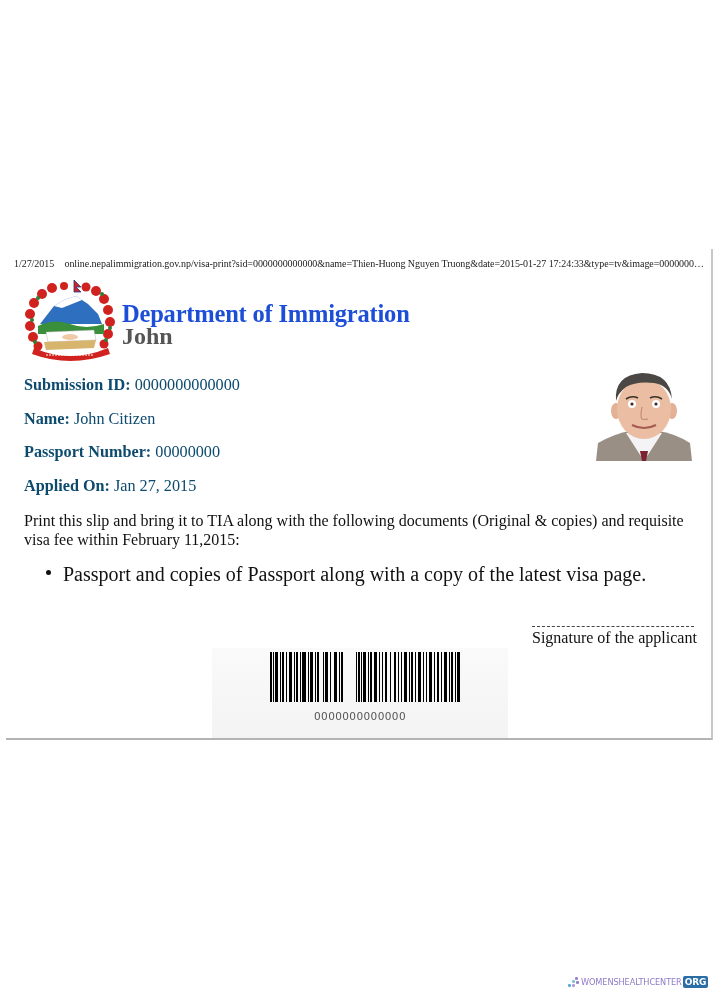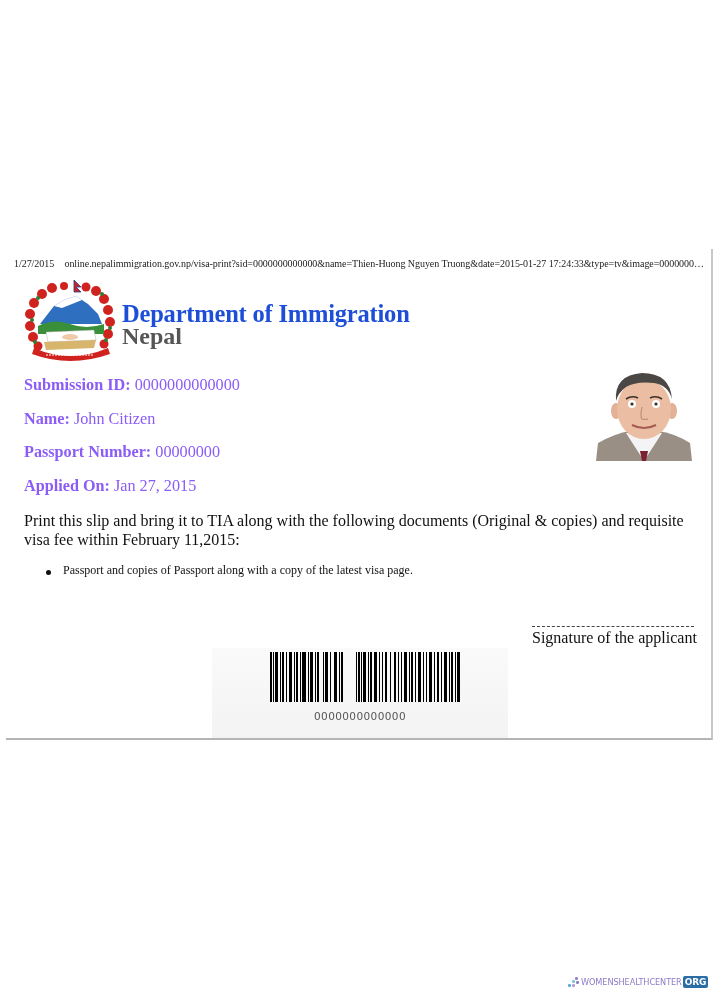--- a/index.html
+++ b/index.html
@@ -13,26 +13,26 @@
     box-sizing: content-box;
   }
   .print-header {
     position: absolute; left: 14px; top: 258px; width: 692px; font-size: 10px; color: #222;
     white-space: nowrap; overflow: hidden; letter-spacing: -0.05px;
   }
   .print-header .date { display: inline-block; width: 48px; }
   .logo { position: absolute; left: 24px; top: 280px; width: 92px; height: 84px; }
   .title-main { position: absolute; left: 122px; top: 300px; font-size: 24.5px; font-weight: bold; color: #1d4ed8; letter-spacing: -0.2px; }
   .title-sub { position: absolute; left: 122px; top: 323px; font-size: 24px; font-weight: bold; color: #555; }
-  .field { position: absolute; left: 24px; font-size: 16.2px; color: #8b5cf6; white-space: nowrap; }
+  .field { position: absolute; left: 24px; font-size: 16.2px; color: #0c4a6e; white-space: nowrap; }
   .field b { font-weight: bold; }
   .photo { position: absolute; left: 596px; top: 367px; width: 96px; height: 94px; }
   .instructions { position: absolute; left: 24px; top: 511px; width: 680px; font-size: 16px; line-height: 19px; color: #111; }
   .instructions b { font-weight: normal; }
-  .doc-list { position: absolute; left: 44px; top: 563px; margin: 0; padding: 0; list-style: none; font-size: 12px; }
+  .doc-list { position: absolute; left: 44px; top: 563px; margin: 0; padding: 0; list-style: none; font-size: 20px; }
   .doc-list li { position: relative; padding-left: 19px; }
   .doc-list li::before { content: ""; position: absolute; left: 2px; top: 7px; width: 5px; height: 5px; border-radius: 50%; background: #111; }
   .sig-line { position: absolute; left: 532px; top: 626px; width: 162px; border-top: 1px dashed #444; }
   .sig-label { position: absolute; left: 532px; top: 629px; font-size: 16px; color: #111; }
   .barcode-box { position: absolute; left: 212px; top: 648px; width: 296px; height: 90px;
     background: linear-gradient(#fafafa, #f3f3f3); }
   .barcode { position: absolute; left: 58px; top: 4px; width: 190px; height: 50px; }
   .barcode-num { position: absolute; left: 0; width: 296px; top: 62px; text-align: center;
     font-family: "DejaVu Sans", sans-serif; font-size: 10.5px; color: #555; letter-spacing: 0.4px; }
   .watermark { position: absolute; left: 566px; top: 973px; height: 18px; display: flex; align-items: center;
@@ -89,21 +89,21 @@
   <path d="M22 52 L70 50 L72 60 L24 62 Z" fill="#ffffff" stroke="#999" stroke-width="0.4"></path>
   <ellipse cx="46" cy="57" rx="8" ry="3" fill="#f0c9a8"></ellipse>
 
   <path d="M20 62 L72 60 L70 68 L22 70 Z" fill="#d7b56d"></path>
 
   <path d="M10 68 Q46 84 84 68 L86 74 Q46 88 8 74 Z" fill="#d0231f"></path>
   <path d="M22 75 L70 75" stroke="#fff" stroke-width="1" stroke-dasharray="2 1"></path>
 </svg>
 
 <div class="title-main">Department of Immigration</div>
-<div class="title-sub">Nepal</div>
+<div class="title-sub">John</div>
 
 <div class="field" style="top:376px;">
   <b>Submission ID:</b>
   <span>0000000000000</span>
 </div>
 <div class="field" style="top:410px;">
   <b>Name:</b>
   <span>John Citizen</span>
 </div>
 <div class="field" style="top:443px;">

